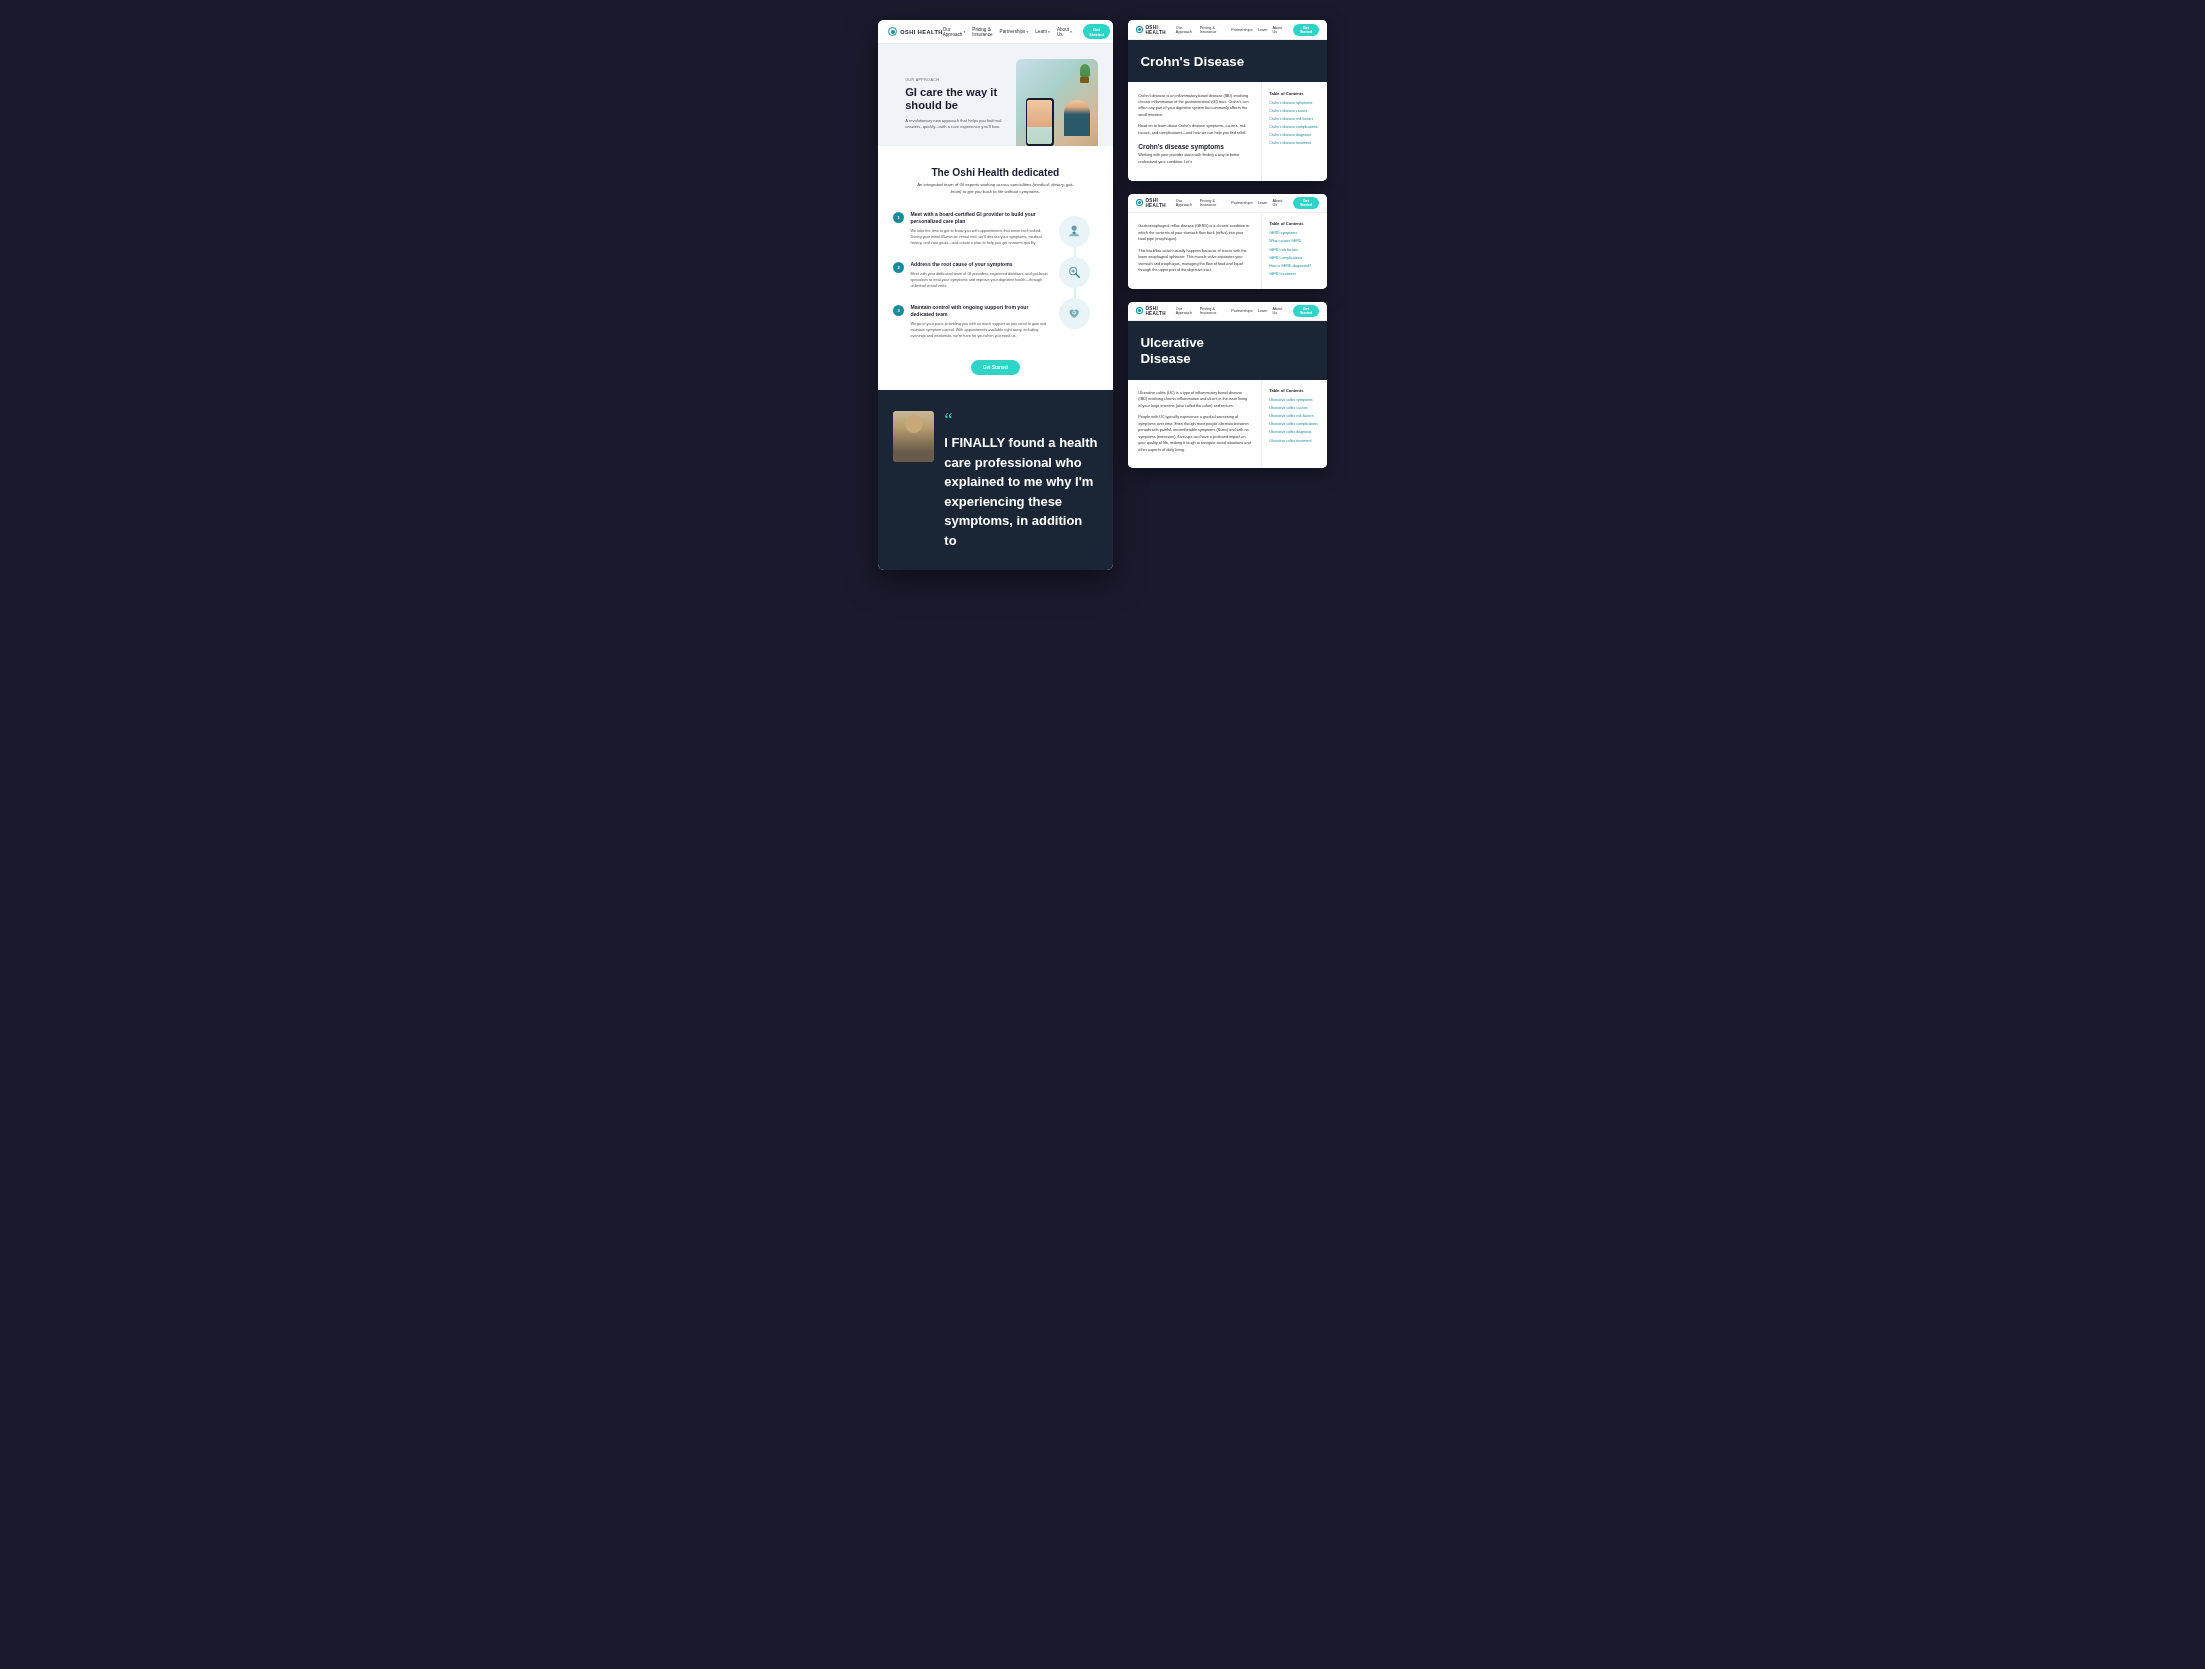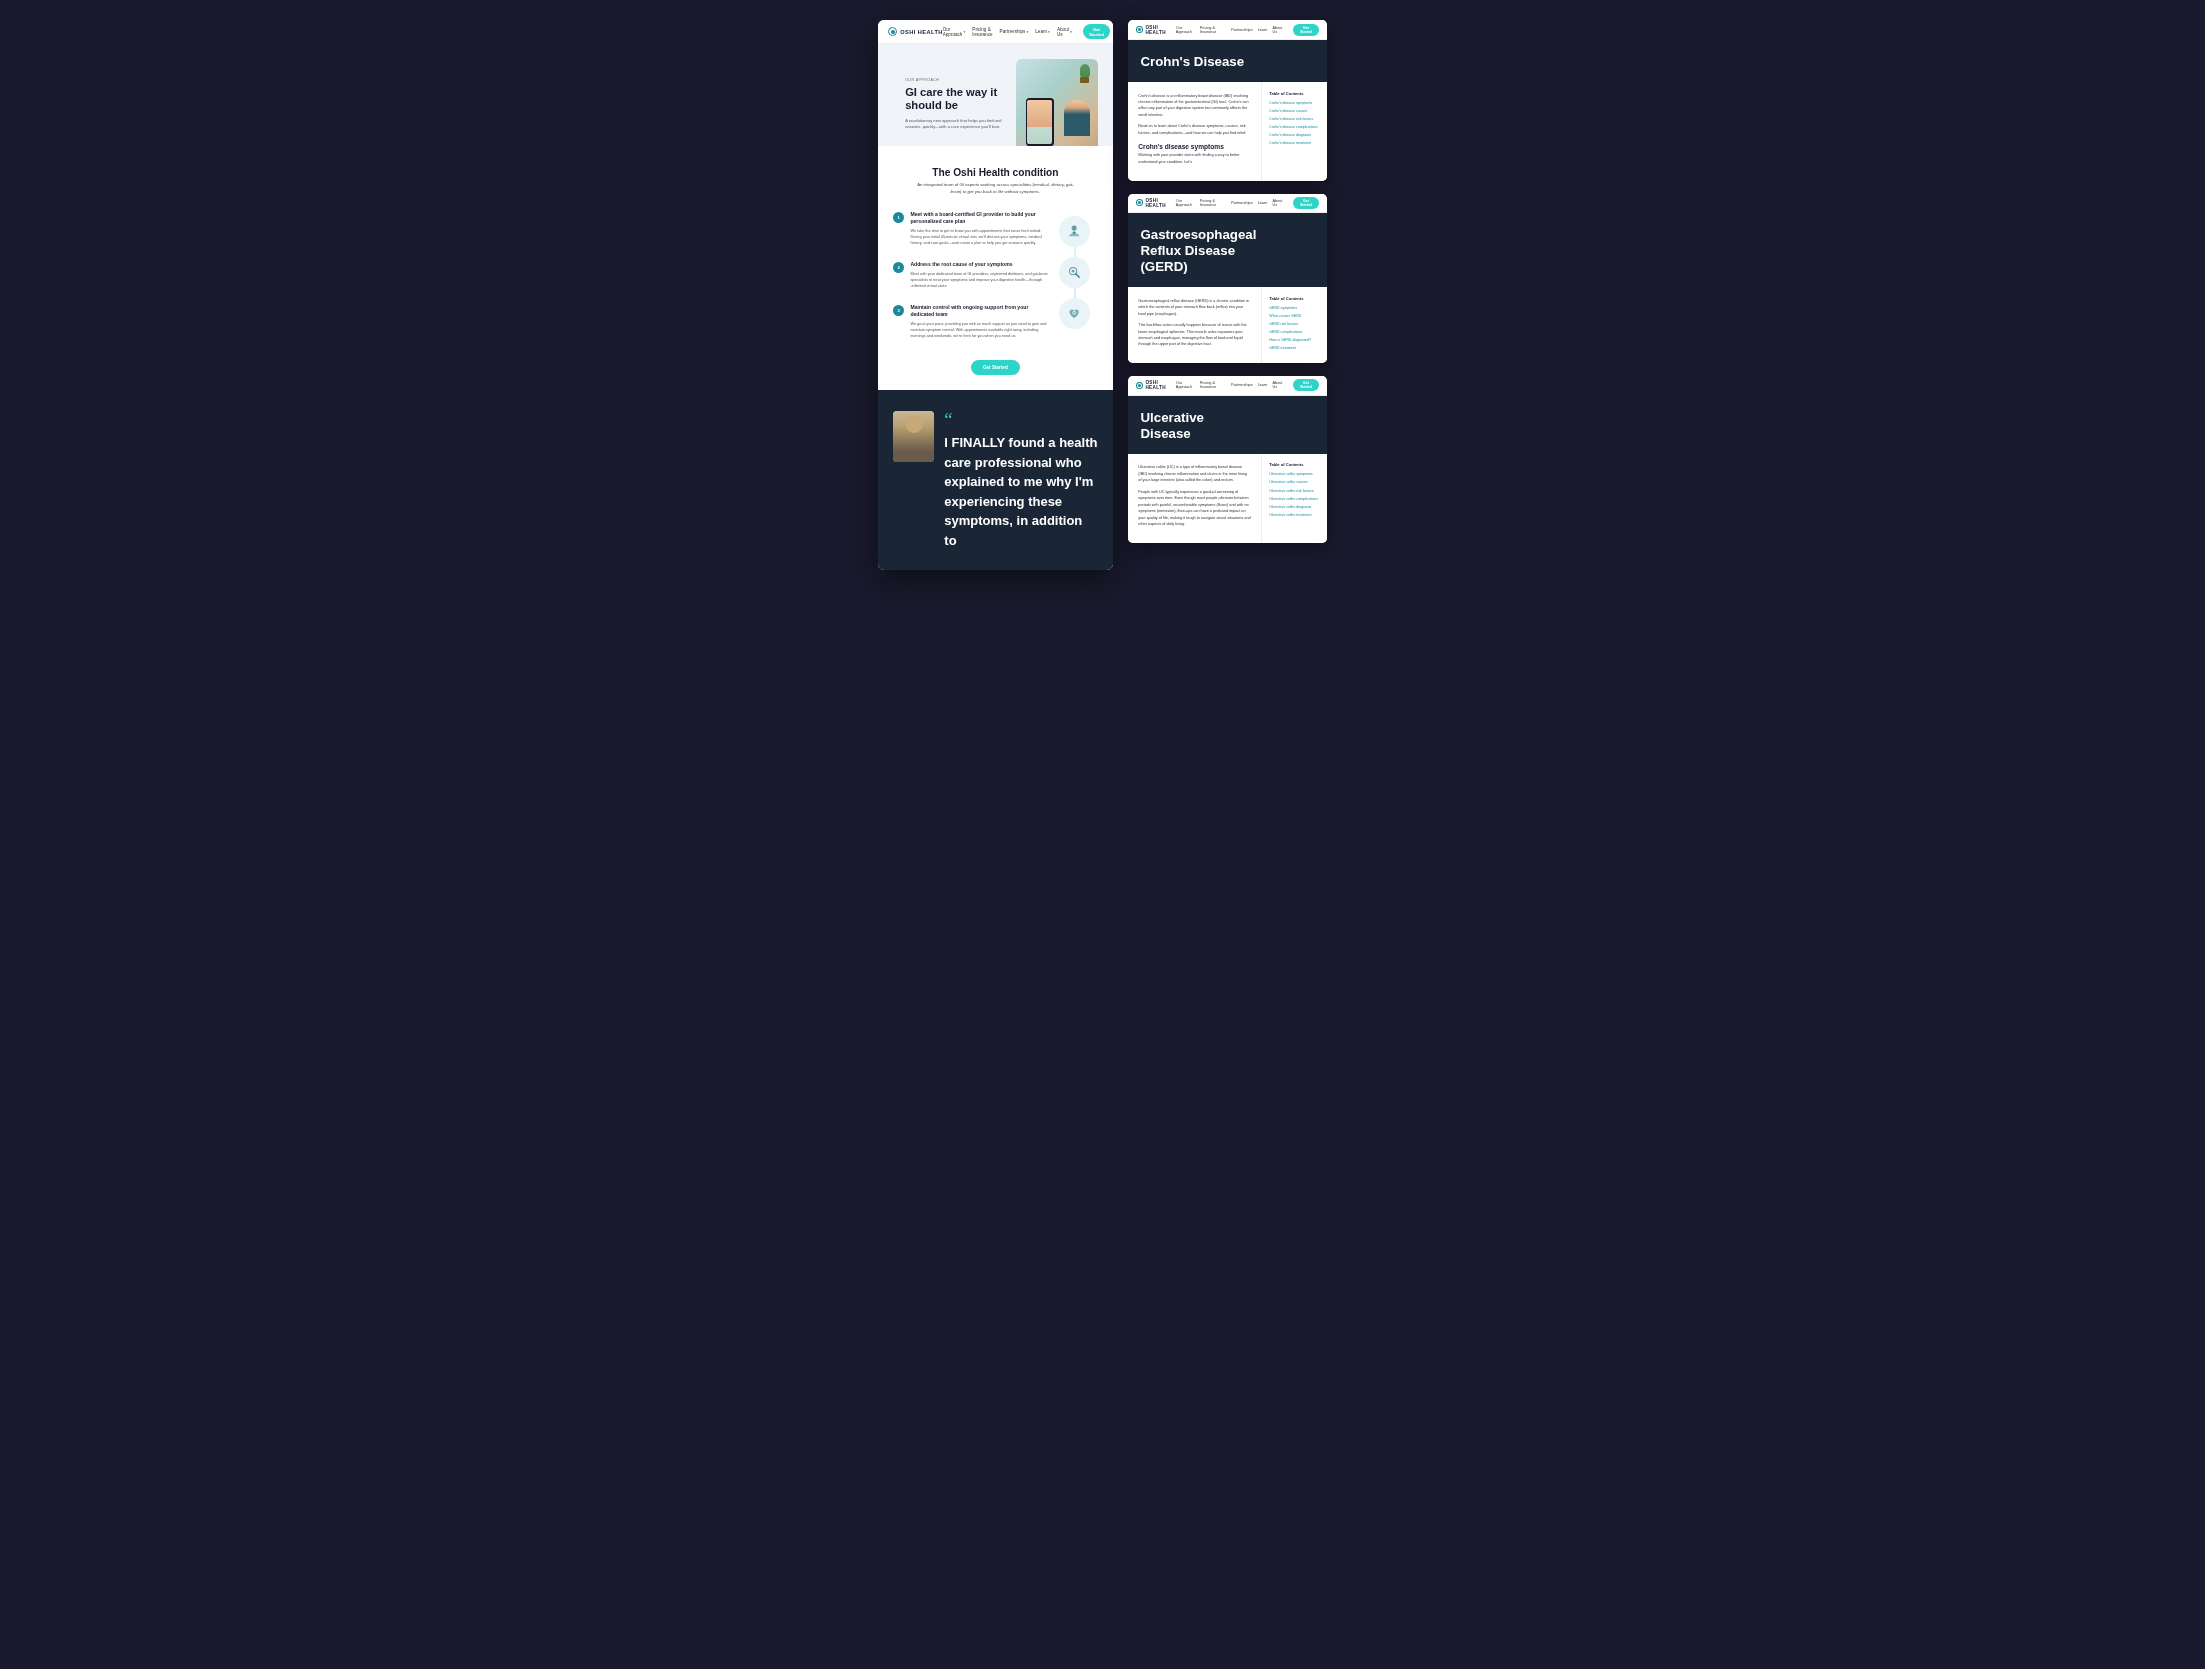--- a/index.html
+++ b/index.html
@@ -449,21 +449,21 @@
       </div>
       <div style="position:absolute;top:5.1px;right:7.7px;z-index:2;">
         <div style="width:10.2px;height:12.8px;background:linear-gradient(180deg,#5a9a5a,#4a8a4a);border-radius:50% 50% 20% 20%;"></div>
         <div style="width:9.2px;height:6.1px;background:#7a5a1a;border-radius:1px;margin:0 auto;"></div>
       </div>
       <div style="position:absolute;bottom:10.2px;right:7.7px;width:25.5px;height:36px;background:linear-gradient(180deg,#f0c8a0 0%,#e0a880 20%,#2a5a6a 40%);border-radius:12.8px 12.8px 0 0;z-index:2;"></div>
     </div>
   </div>
 
   <div class="experience-section">
-    <h2 class="section-title">The Oshi Health condition</h2>
+    <h2 class="section-title">The Oshi Health dedicated</h2>
     <p class="section-subtitle">
       <span>An integrated team of GI experts working across specialities</span>
       <em>(medical, dietary, gut-brain) to get you back to life without symptoms.</em>
     </p>
 
     <div class="steps-wrapper">
       <div class="steps-list">
 
         <div class="step">
           <div class="step-number">1</div>
@@ -586,23 +586,20 @@
       </div>
       <div class="article-nav-links">
         <span>Our Approach</span>
         <span>Pricing &amp; Insurance</span>
         <span>Partnerships</span>
         <span>Learn</span>
         <span>About Us</span>
         <button class="article-nav-cta">Get Started</button>
       </div>
     </nav>
-    <div class="article-header">
-      <h1 class="article-title">Gastroesophageal Reflux Disease (GERD)</h1>
-    </div>
     <div class="article-content">
       <div class="article-main">
         <p class="article-body-text">Gastroesophageal reflux disease (GERD) is a chronic condition in which the contents of your stomach flow back (reflux) into your food pipe (esophagus).</p>
         <p class="article-body-text">This backflow action usually happens because of issues with the lower esophageal sphincter. This muscle valve separates your stomach and esophagus, managing the flow of food and liquid through the upper part of the digestive tract.</p>
       </div>
       <div class="table-of-contents">
         <div class="toc-title">Table of Contents</div>
         <a class="toc-link">GERD symptoms</a>
         <a class="toc-link">What causes GERD</a>
         <a class="toc-link">GERD risk factors</a>

